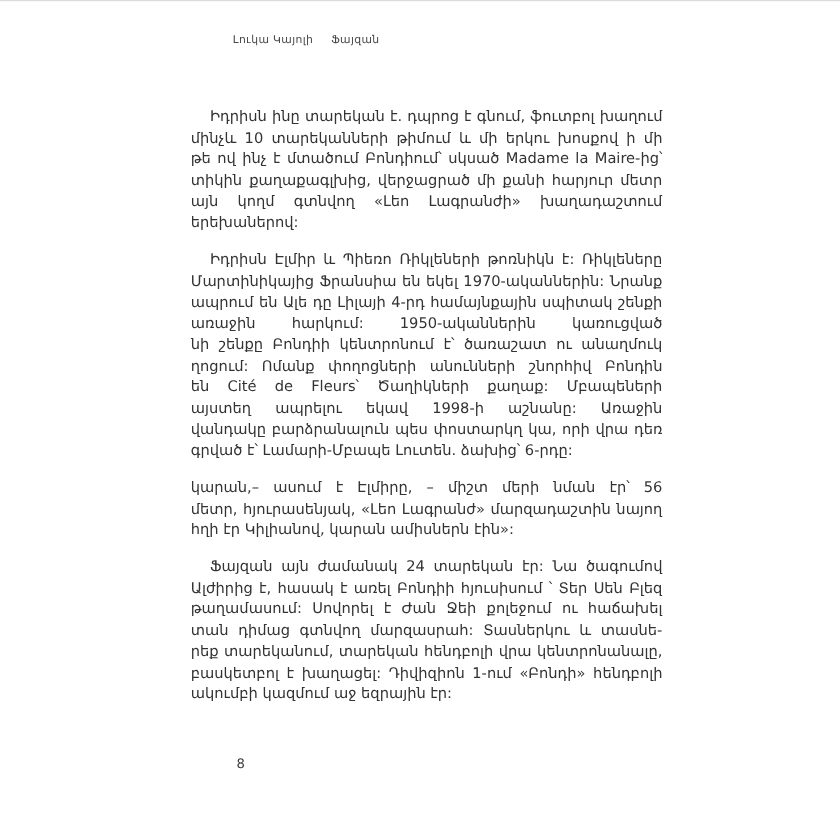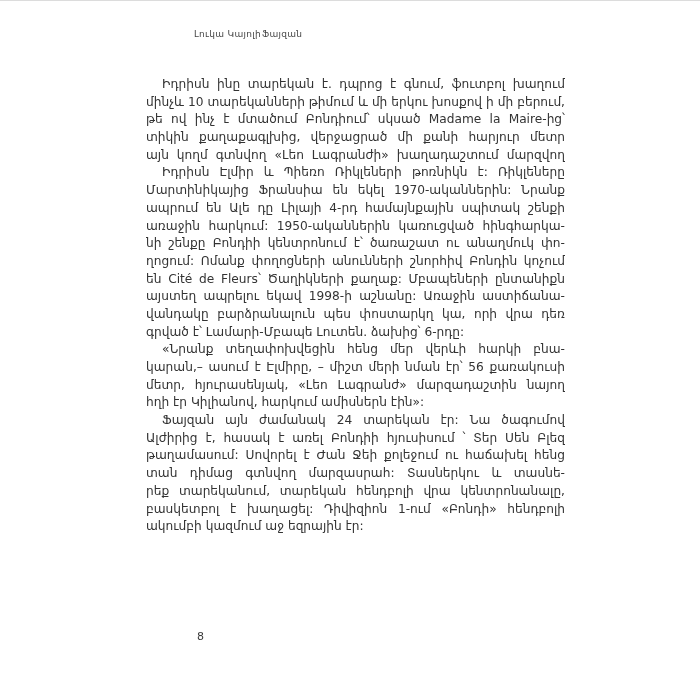--- a/index.html
+++ b/index.html
@@ -14,27 +14,27 @@
   .top-edge {
     position: absolute; top: 0; left: 0;
     width: 700px; height: 1px; background: #dcdcdc;
   }
   .running-header {
     position: absolute; left: 194px; top: 28px;
     font-size: 9px; line-height: 12px;
     color: #474747; letter-spacing: 0.3px;
     white-space: nowrap;
   }
-  .running-header .author { margin-right: 1px; }
+  .running-header .author { margin-right: 15px; }
   .textblock {
     position: absolute; left: 146px; top: 76px; width: 419px;
     font-size: 12.2px; line-height: 17.7px;
     color: #333333;
   }
-  .para { margin: 0; padding: 0; }
+  .para { margin: 13px; padding: 0; }
   .line {
     text-align: justify;
     text-align-last: justify;
     height: 17.7px;
     overflow: hidden;
     white-space: normal;
   }
   .line.last { text-align-last: left; }
   .line.first { text-indent: 16px; }
   .folio {
@@ -52,38 +52,38 @@
     <span class="author">Լուկա Կայոլի</span><span class="title">Ֆայզան</span>
   </div>
 
   <div class="textblock" style="color: rgb(51, 51, 51);">
       <div class="para">
         <div class="line first">Իդրիսն ինը տարեկան է. դպրոց է գնում, ֆուտբոլ խաղում</div>
         <div class="line">մինչև 10 տարեկանների թիմում և մի երկու խոսքով ի մի բերում,</div>
         <div class="line">թե ով ինչ է մտածում Բոնդիում՝ սկսած Madame la Maire-ից՝</div>
         <div class="line">տիկին քաղաքագլխից, վերջացրած մի քանի հարյուր մետր</div>
         <div class="line">այն կողմ գտնվող «Լեո Լագրանժի» խաղադաշտում մարզվող</div>
+        <div class="line last">երեխաներով:</div>
       </div>
       <div class="para">
         <div class="line first">Իդրիսն Էլմիր և Պիեռո Ռիկլեների թոռնիկն է: Ռիկլեները</div>
         <div class="line">Մարտինիկայից Ֆրանսիա են եկել 1970-ականներին: Նրանք</div>
         <div class="line">ապրում են Ալե դը Լիլայի 4-րդ համայնքային սպիտակ շենքի</div>
         <div class="line">առաջին հարկում: 1950-ականներին կառուցված հինգհարկա-</div>
         <div class="line">նի շենքը Բոնդիի կենտրոնում է՝ ծառաշատ ու անաղմուկ փո-</div>
         <div class="line">ղոցում: Ոմանք փողոցների անունների շնորհիվ Բոնդին կոչում</div>
         <div class="line">են Cité de Fleurs՝ Ծաղիկների քաղաք: Մբապեների ընտանիքն</div>
         <div class="line">այստեղ ապրելու եկավ 1998-ի աշնանը: Առաջին աստիճանա-</div>
         <div class="line">վանդակը բարձրանալուն պես փոստարկղ կա, որի վրա դեռ</div>
         <div class="line last">գրված է՝ Լամարի-Մբապե Լուտեն. ձախից՝ 6-րդը:</div>
       </div>
       <div class="para">
-        <div class="line first">«Նրանք տեղափոխվեցին հենց մեր վերևի հարկի բնա-</div>
         <div class="line">կարան,– ասում է Էլմիրը, – միշտ մերի նման էր՝ 56 քառակուսի</div>
         <div class="line">մետր, հյուրասենյակ, «Լեո Լագրանժ» մարզադաշտին նայող</div>
-        <div class="line last">հղի էր Կիլիանով, հարկում ամիսներն էին»:</div>
+        <div class="line last">հղի էր Կիլիանով, կարան ամիսներն էին»:</div>
       </div>
       <div class="para">
         <div class="line first">Ֆայզան այն ժամանակ 24 տարեկան էր: Նա ծագումով</div>
         <div class="line">Ալժիրից է, հասակ է առել Բոնդիի հյուսիսում ՝ Տեր Սեն Բլեզ</div>
         <div class="line">թաղամասում: Սովորել է Ժան Ջեի քոլեջում ու հաճախել հենց</div>
         <div class="line">տան դիմաց գտնվող մարզասրահ: Տասներկու և տասնե-</div>
         <div class="line">րեք տարեկանում, տարեկան հենդբոլի վրա կենտրոնանալը,</div>
         <div class="line">բասկետբոլ է խաղացել: Դիվիզիոն 1-ում «Բոնդի» հենդբոլի</div>
         <div class="line last">ակումբի կազմում աջ եզրային էր:</div>
       </div>

